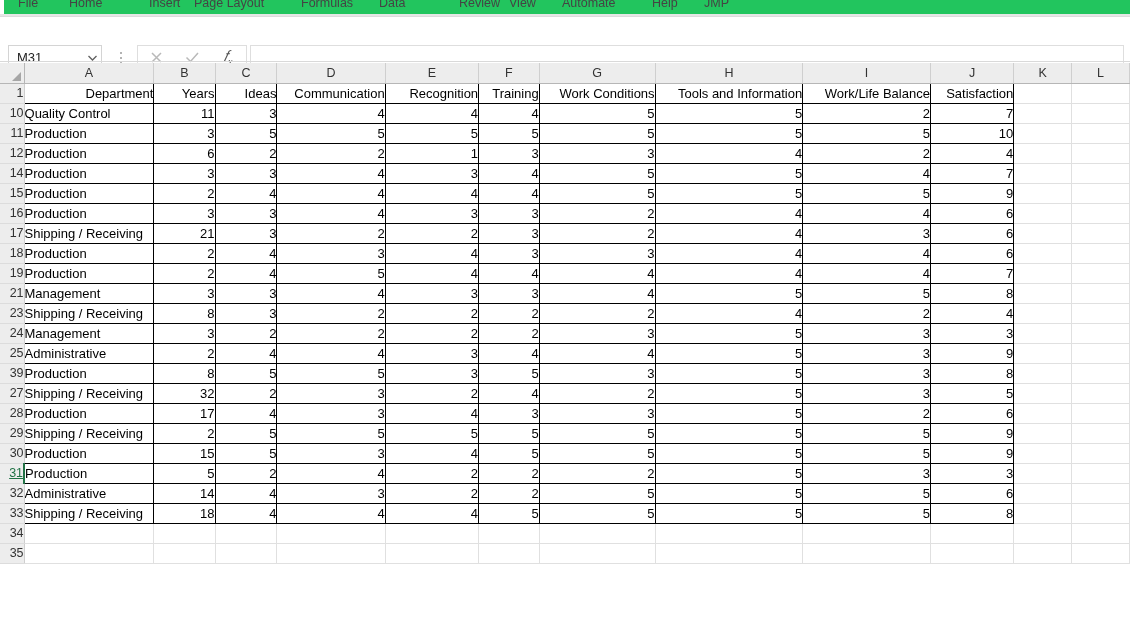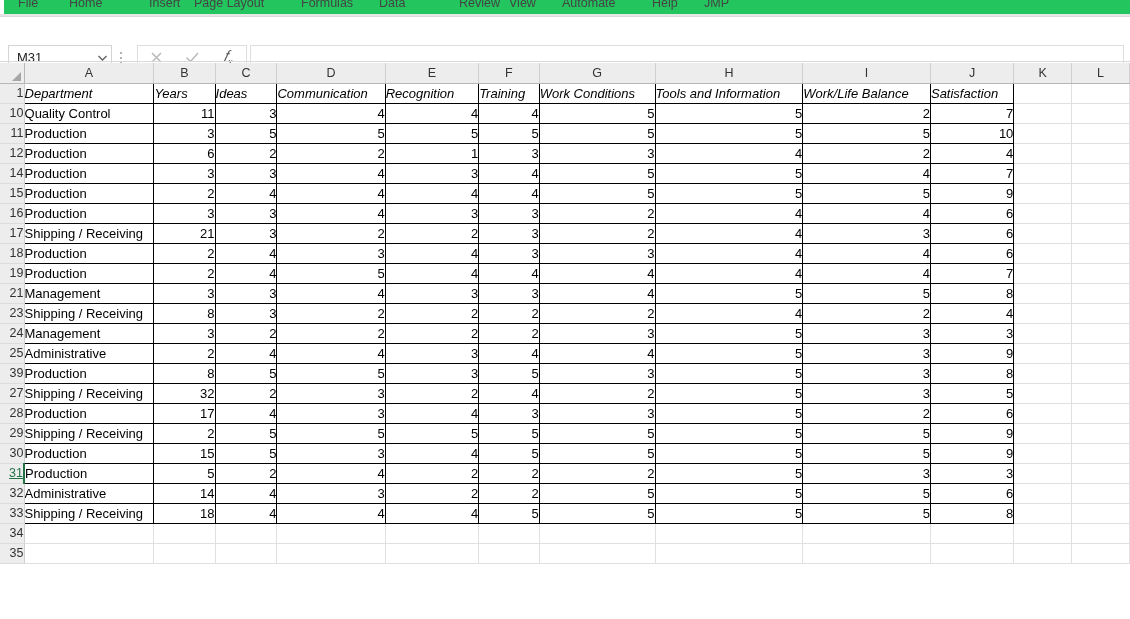--- a/index.html
+++ b/index.html
@@ -40,21 +40,21 @@
   }
 
   
   #formula-bar-row {
     position: absolute; left: 0; top: 18px;
     width: 1130px; height: 44px;
     background: #ffffff;
   }
   #name-box {
     position: absolute; left: 8px; top: 27px;
-    width: 104px; height: 25px;
+    width: 94px; height: 25px;
     background: #ffffff;
     border: 1px solid #d4d4d4;
     display: flex; align-items: center;
     padding-left: 8px;
     font-size: 13px; color: #222222;
   }
   #name-box-text { flex: 1; }
   #name-box-arrow {
     width: 18px; height: 100%;
     display: flex; align-items: center; justify-content: center;
@@ -173,27 +173,26 @@
     border-right: 1px solid #000000;
     border-bottom: 1px solid #000000;
     padding: 0 3px;
     line-height: 19px;
   }
   td.cell.first { border-left: 1px solid #000000; }
   td.cell.num { text-align: right; }
   td.cell.txt { text-align: left; }
   td.hdrcell {
     font-weight: bold;
-    text-align: left;
+    text-align: right;
     border-right: 1px solid #000000;
     border-bottom: 1px solid #000000;
     border-top: 1px solid #000000;
     padding: 0 3px;
     line-height: 19px;
-    font-style: italic;
   }
   td.hdrcell.first { border-left: 1px solid #000000; }
 
   
   td.empty {
     border-right: 1px solid #e0e0e0;
     border-bottom: 1px solid #e0e0e0;
   }
   td.empty.firstempty { border-left: 1px solid #e0e0e0; }
 </style>

